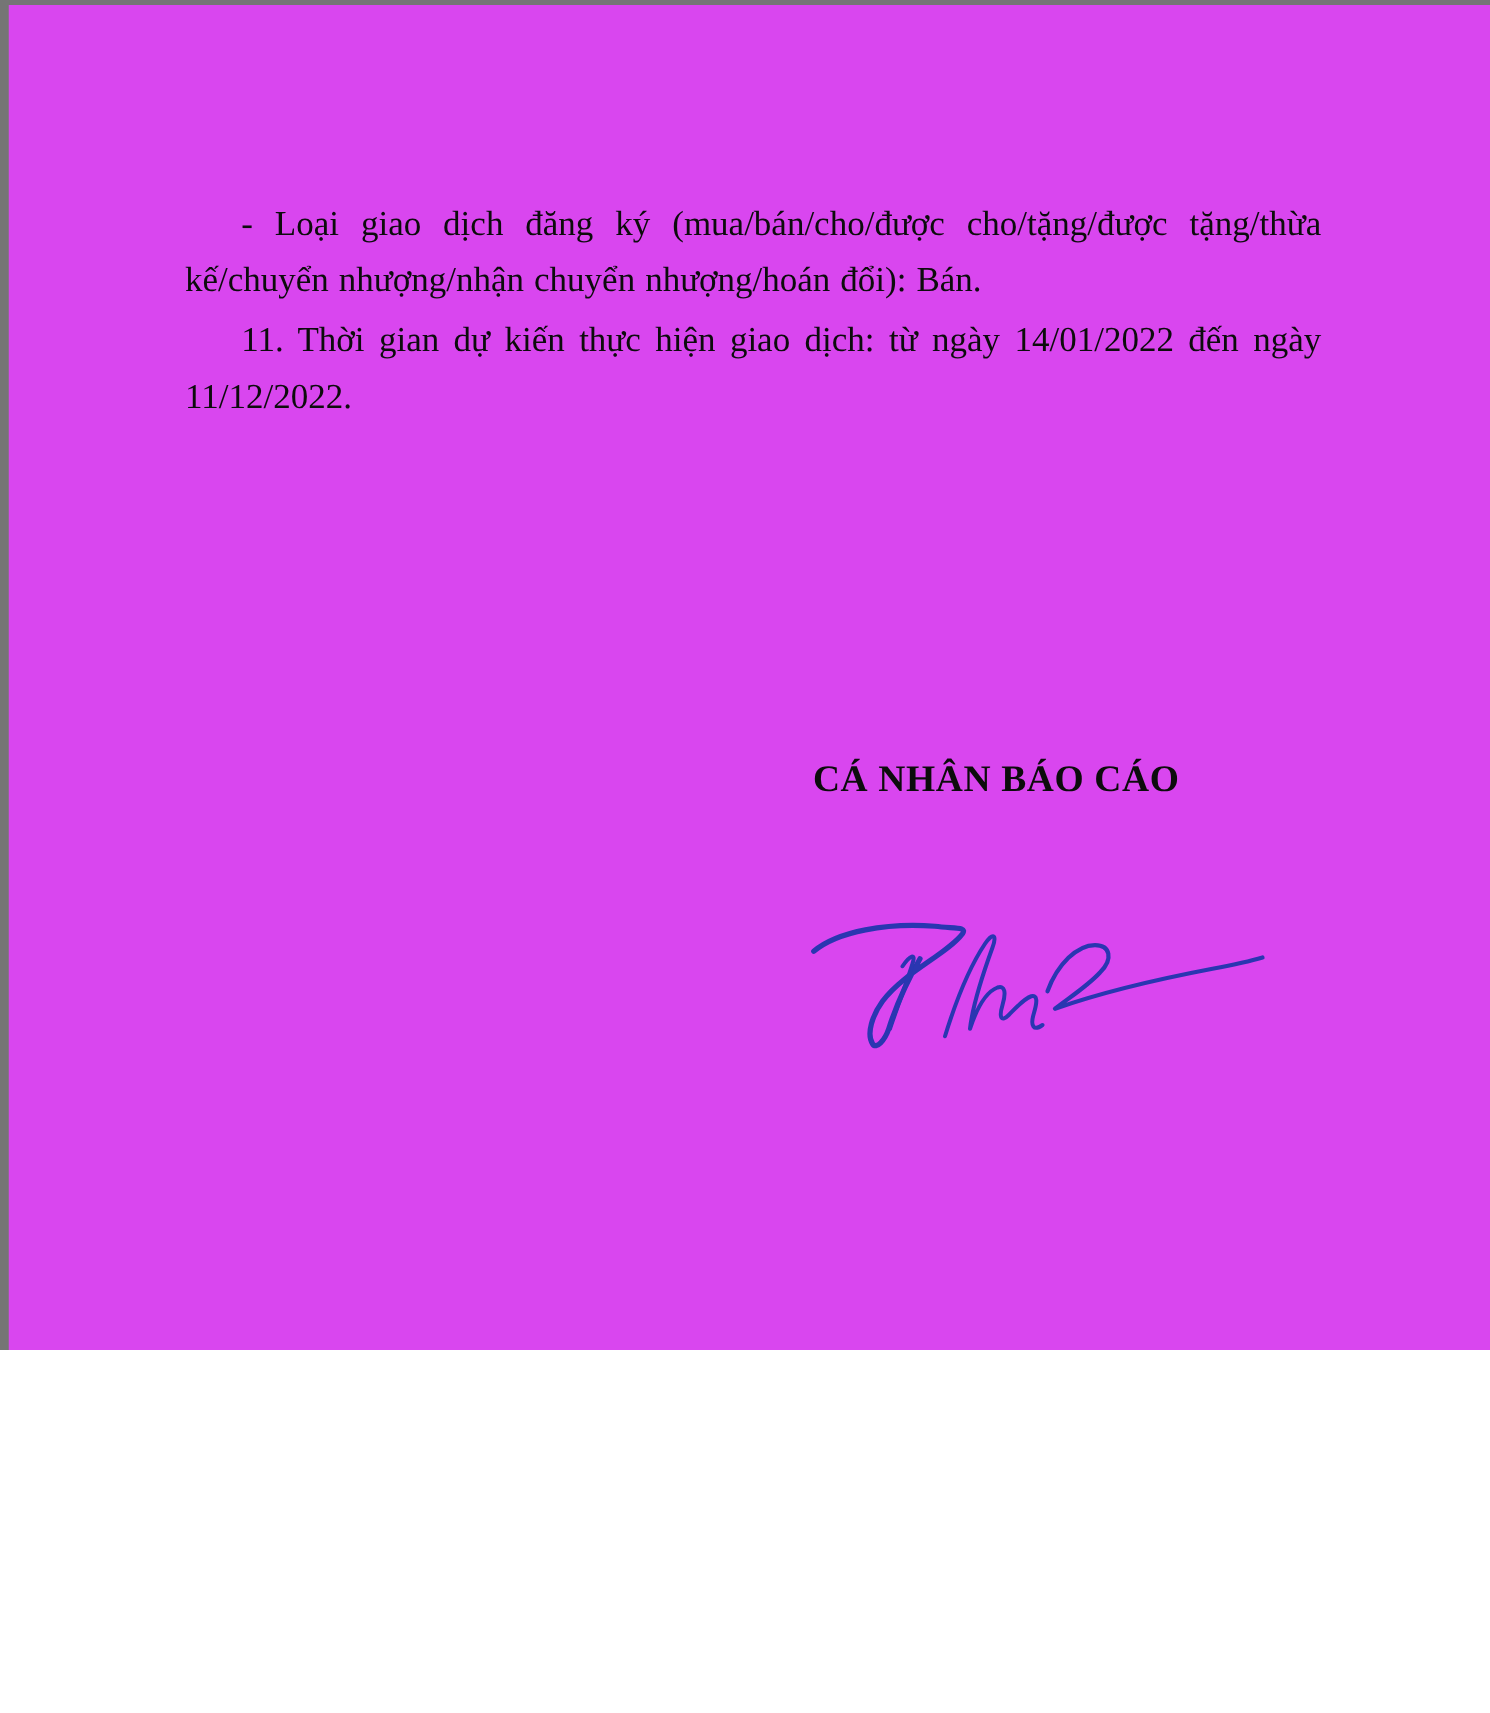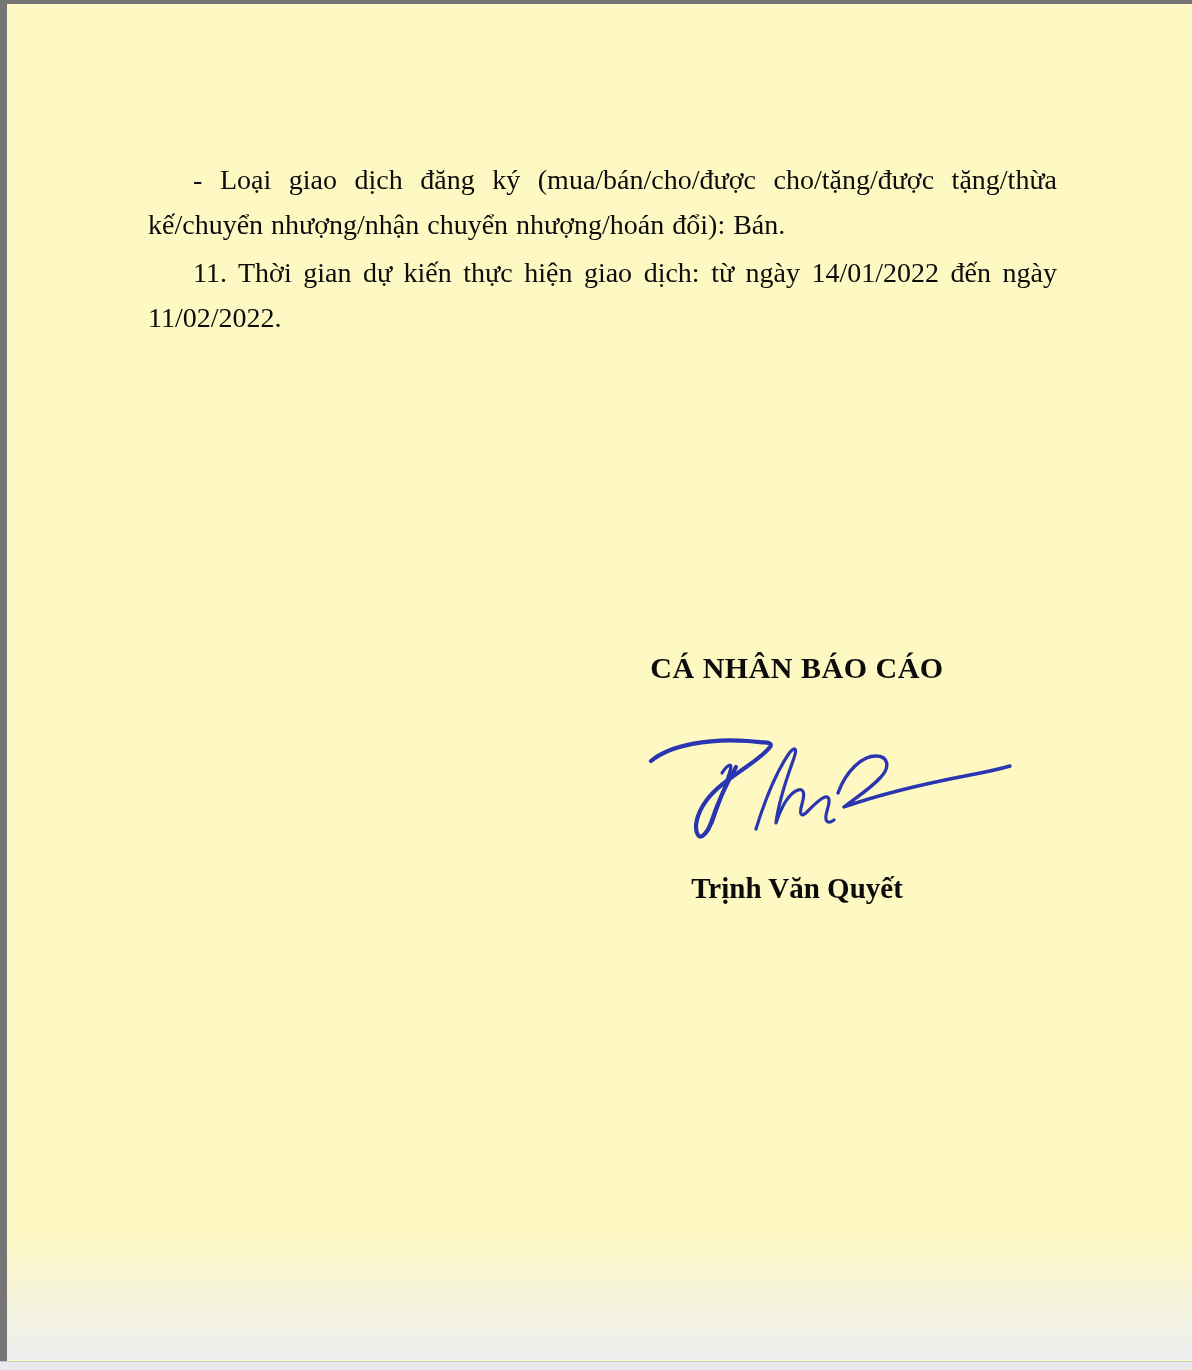--- a/index.html
+++ b/index.html
@@ -4,23 +4,23 @@
 <style>
   html, body {
     margin: 0;
     padding: 0;
     background: #ffffff;
     font-family: "Liberation Serif", "DejaVu Serif", serif;
   }
   .viewport {
     position: relative;
     width: 1192px;
-    height: 1370px;
+    height: 1080px;
     overflow: hidden;
-    background: #fef9c3;
+    background: #d946ef;
   }
   
   .edge-top {
     position: absolute;
     top: 0; left: 0;
     width: 1192px; height: 4px;
     background: #757575;
     z-index: 6;
   }
   .edge-left {
@@ -71,21 +71,21 @@
   }
   .recipients .label {
     font-weight: bold;
     font-style: italic;
   }
   .recipients .value {
     font-style: italic;
   }
   .sig-title {
     position: absolute;
-    left: 587px; top: 651px;
+    left: 587px; top: 607px;
     width: 420px;
     text-align: center;
     font-size: 30px;
     font-weight: bold;
     letter-spacing: 0.5px;
     color: #0c0c0c;
     white-space: nowrap;
   }
   .sig-svg {
     position: absolute;
@@ -108,30 +108,29 @@
 
 <div class="viewport">
 
   <div class="edge-top"></div>
   <div class="edge-left"></div>
   <div class="bottom-shade"></div>
   <div class="bottom-edge"></div>
 
   <div class="doc-body">
     <p>- Loại giao dịch đăng ký (mua/bán/cho/được cho/tặng/được tặng/thừa kế/chuyển nhượng/nhận chuyển nhượng/hoán đổi): Bán.</p>
-    <p>11. Thời gian dự kiến thực hiện giao dịch: từ ngày 14/01/2022 đến ngày 11/02/2022.</p>
+    <p>11. Thời gian dự kiến thực hiện giao dịch: từ ngày 14/01/2022 đến ngày 11/12/2022.</p>
   </div>
 
 
   <div class="sig-title">CÁ NHÂN BÁO CÁO</div>
 
   <svg class="sig-svg" width="370" height="120" viewBox="0 0 370 120" xmlns="http://www.w3.org/2000/svg">
     <g fill="none" stroke="#2a36b1" stroke-linecap="round" stroke-linejoin="round">
       <path stroke-width="4.2" d="M3,28 C22,12 62,5 100,8 C115,10 126,8 122,14 C110,30 75,45 58,68 C50,79 45,94 50,102 C53,107 60,99 63,90 C70,68 80,48 88,34"></path>
       <path stroke-width="3.2" d="M74,40 C80,31 85,29 82,38 C76,57 68,78 64,90"></path>
       <path stroke-width="3.2" d="M108,96 C116,70 128,40 140,22 C146,13 150,14 146,25 C138,47 130,72 128,90 C134,72 142,60 150,57 C156,55 157,61 154,71 C151,81 153,85 159,79 C165,73 171,66 177,64 C182,63 182,68 179,78 C176,88 179,92 186,87"></path>
       <path stroke-width="3.4" d="M190,60 C198,38 214,23 228,23 C240,23 243,34 232,45 C222,56 206,66 196,74 C230,62 280,50 322,42 C338,39 352,36 362,33"></path>
     </g>
   </svg>
 
-  <div class="sig-name">Trịnh Văn Quyết</div>
 
 </div>
 
 </body></html>

